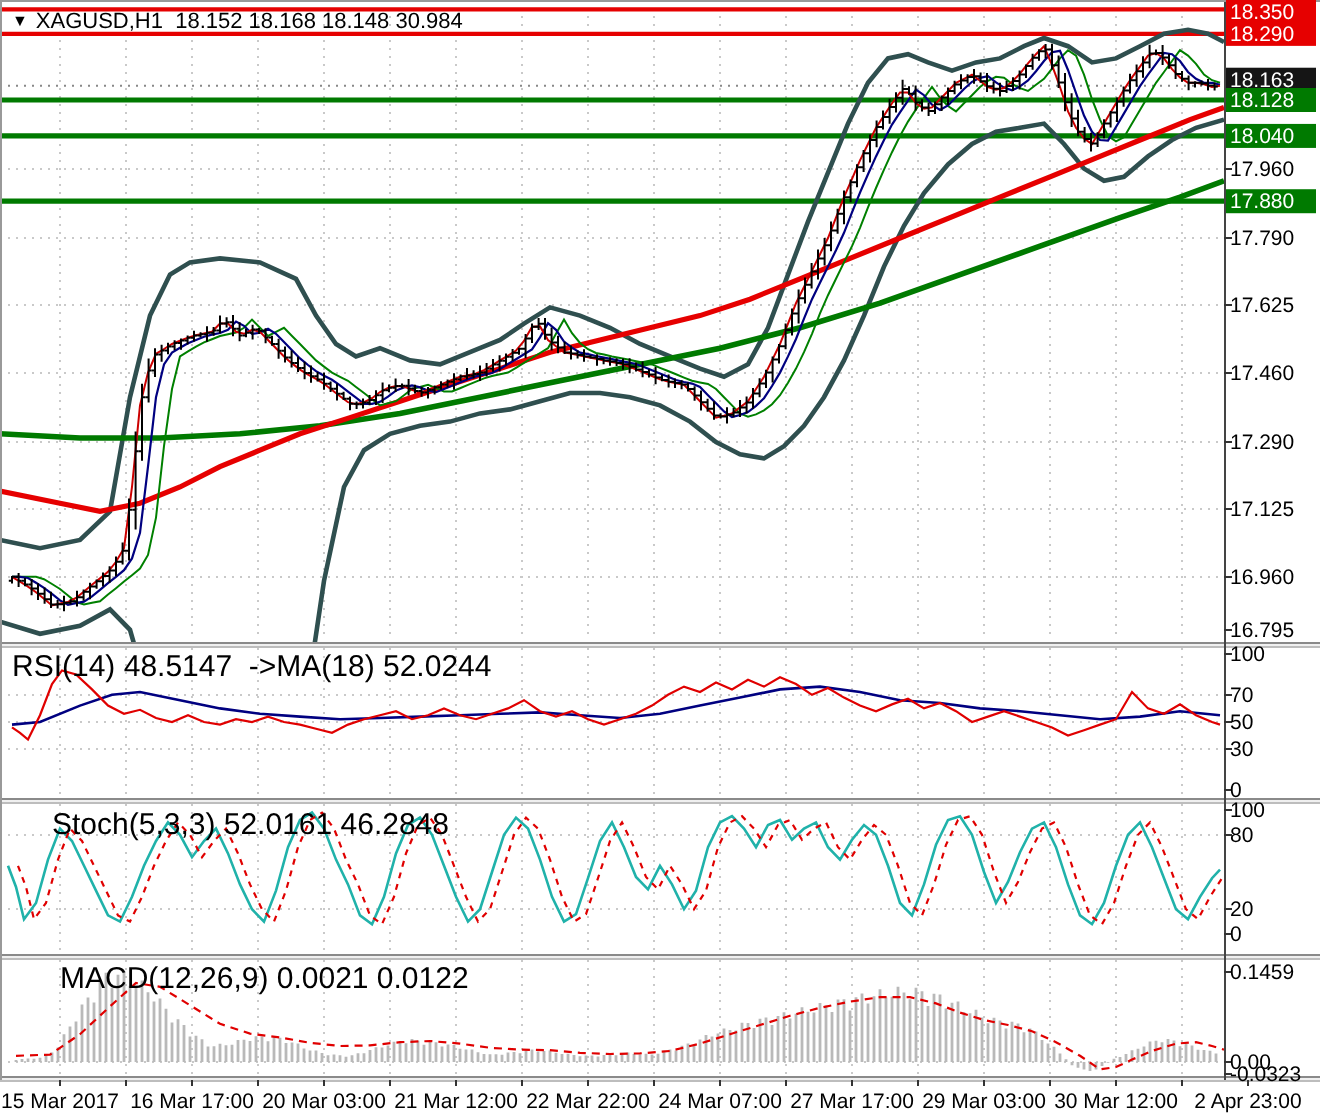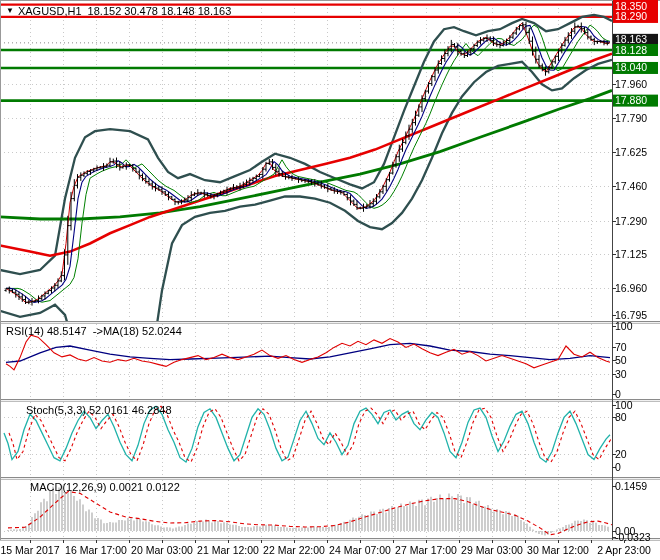--- a/index.html
+++ b/index.html
@@ -3,21 +3,21 @@
 <meta charset="utf-8">
 <style>
   html,body{margin:0;padding:0;background:#888;}
   .wrap{position:relative;width:660px;height:560px;background:#fff;
         font-family:"Liberation Sans",sans-serif;overflow:hidden;}
   svg{position:absolute;left:0;top:0;}
   .ttl{position:absolute;left:6px;top:5px;font-size:11px;color:#000;
        display:flex;align-items:center;gap:4px;z-index:5;}
   .ttl .arr{font-size:8px;line-height:8px;color:#000;cursor:pointer;}
   .ttl .t{white-space:pre;}
-  .plabel{position:absolute;left:6px;font-size:11px;color:#000;z-index:5;white-space:pre;}
+  .plabel{position:absolute;left:6px;font-size:15px;color:#000;z-index:5;white-space:pre;}
   .plabel.rsi{top:325px;}
   .plabel.stoch{top:404px;margin-left:20px;}
   .plabel.macd{top:481px;padding-left:24px;}
 </style>
 </head>
 <body>
 
 <div class="wrap">
   <svg id="chart" width="660" height="560">
       <defs>
@@ -247,18 +247,18 @@
         <text x="360" y="554" text-anchor="middle" font-size="10.5" font-family="Liberation Sans, sans-serif" fill="#000">24 Mar 07:00</text>
         <text x="426" y="554" text-anchor="middle" font-size="10.5" font-family="Liberation Sans, sans-serif" fill="#000">27 Mar 17:00</text>
         <text x="492" y="554" text-anchor="middle" font-size="10.5" font-family="Liberation Sans, sans-serif" fill="#000">29 Mar 03:00</text>
         <text x="558" y="554" text-anchor="middle" font-size="10.5" font-family="Liberation Sans, sans-serif" fill="#000">30 Mar 12:00</text>
         <text x="624" y="554" text-anchor="middle" font-size="10.5" font-family="Liberation Sans, sans-serif" fill="#000">2 Apr 23:00</text>
       </g>
     </svg>
 
   <div class="ttl">
     <span class="arr">▼</span>
-    <span class="t">XAGUSD,H1  18.152 30.478 18.148 18.163</span>
+    <span class="t">XAGUSD,H1  18.152 18.168 18.148 30.984</span>
   </div>
   <div class="plabel rsi">RSI(14) 48.5147  -&gt;MA(18) 52.0244</div>
   <div class="plabel stoch">Stoch(5,3,3) 52.0161 46.2848</div>
   <div class="plabel macd">MACD(12,26,9) 0.0021 0.0122</div>
 </div>
 
 </body></html>

